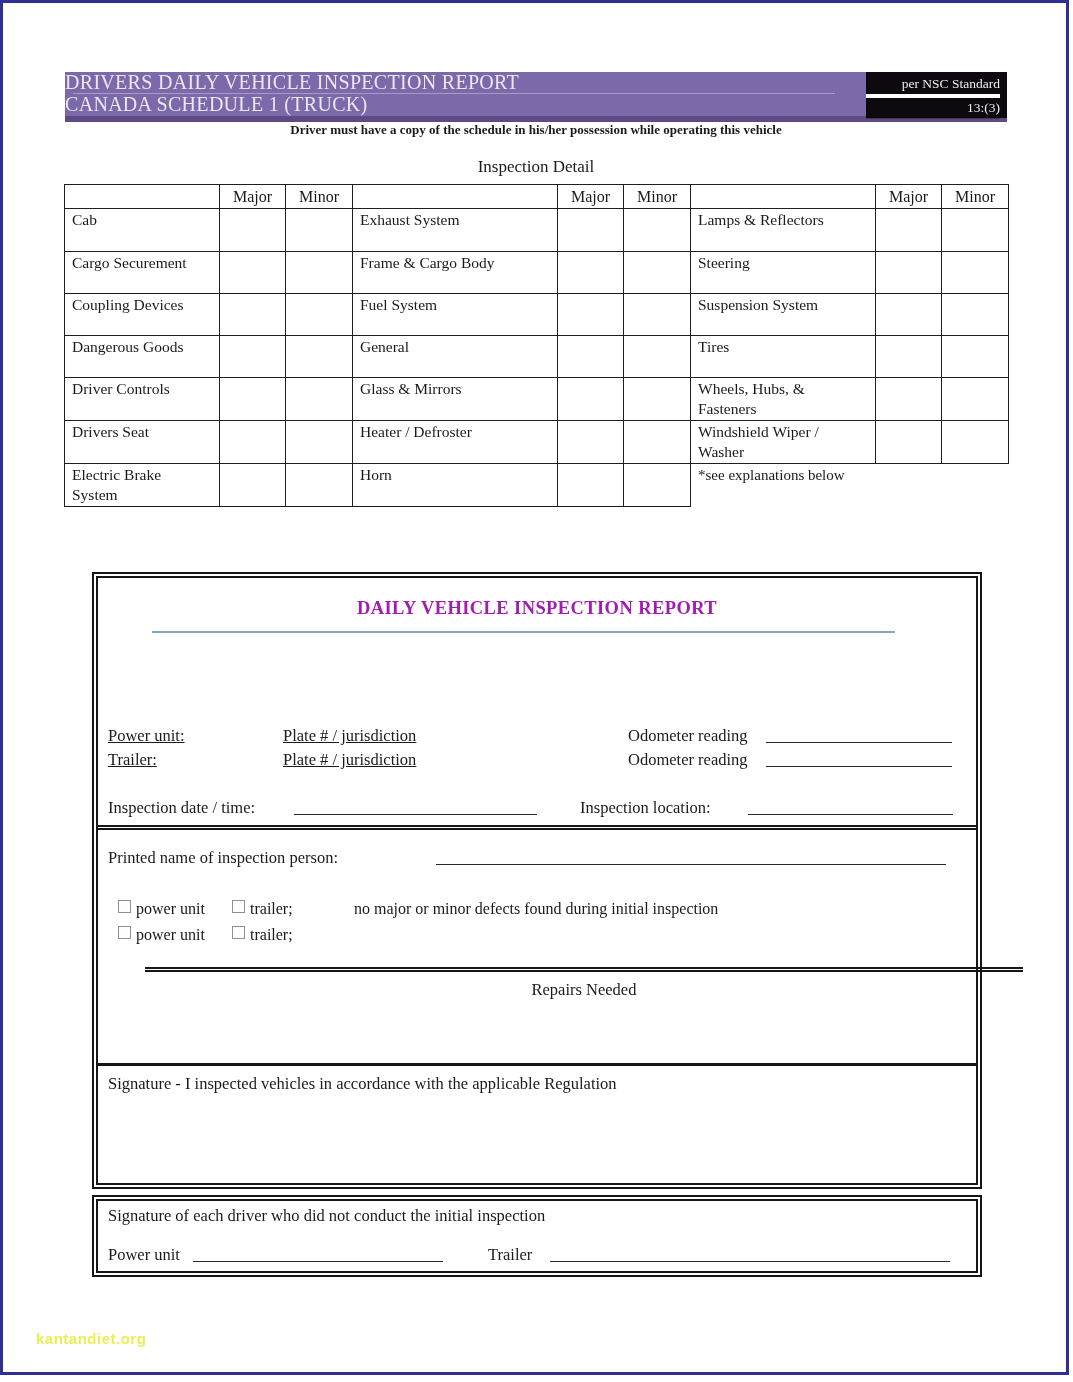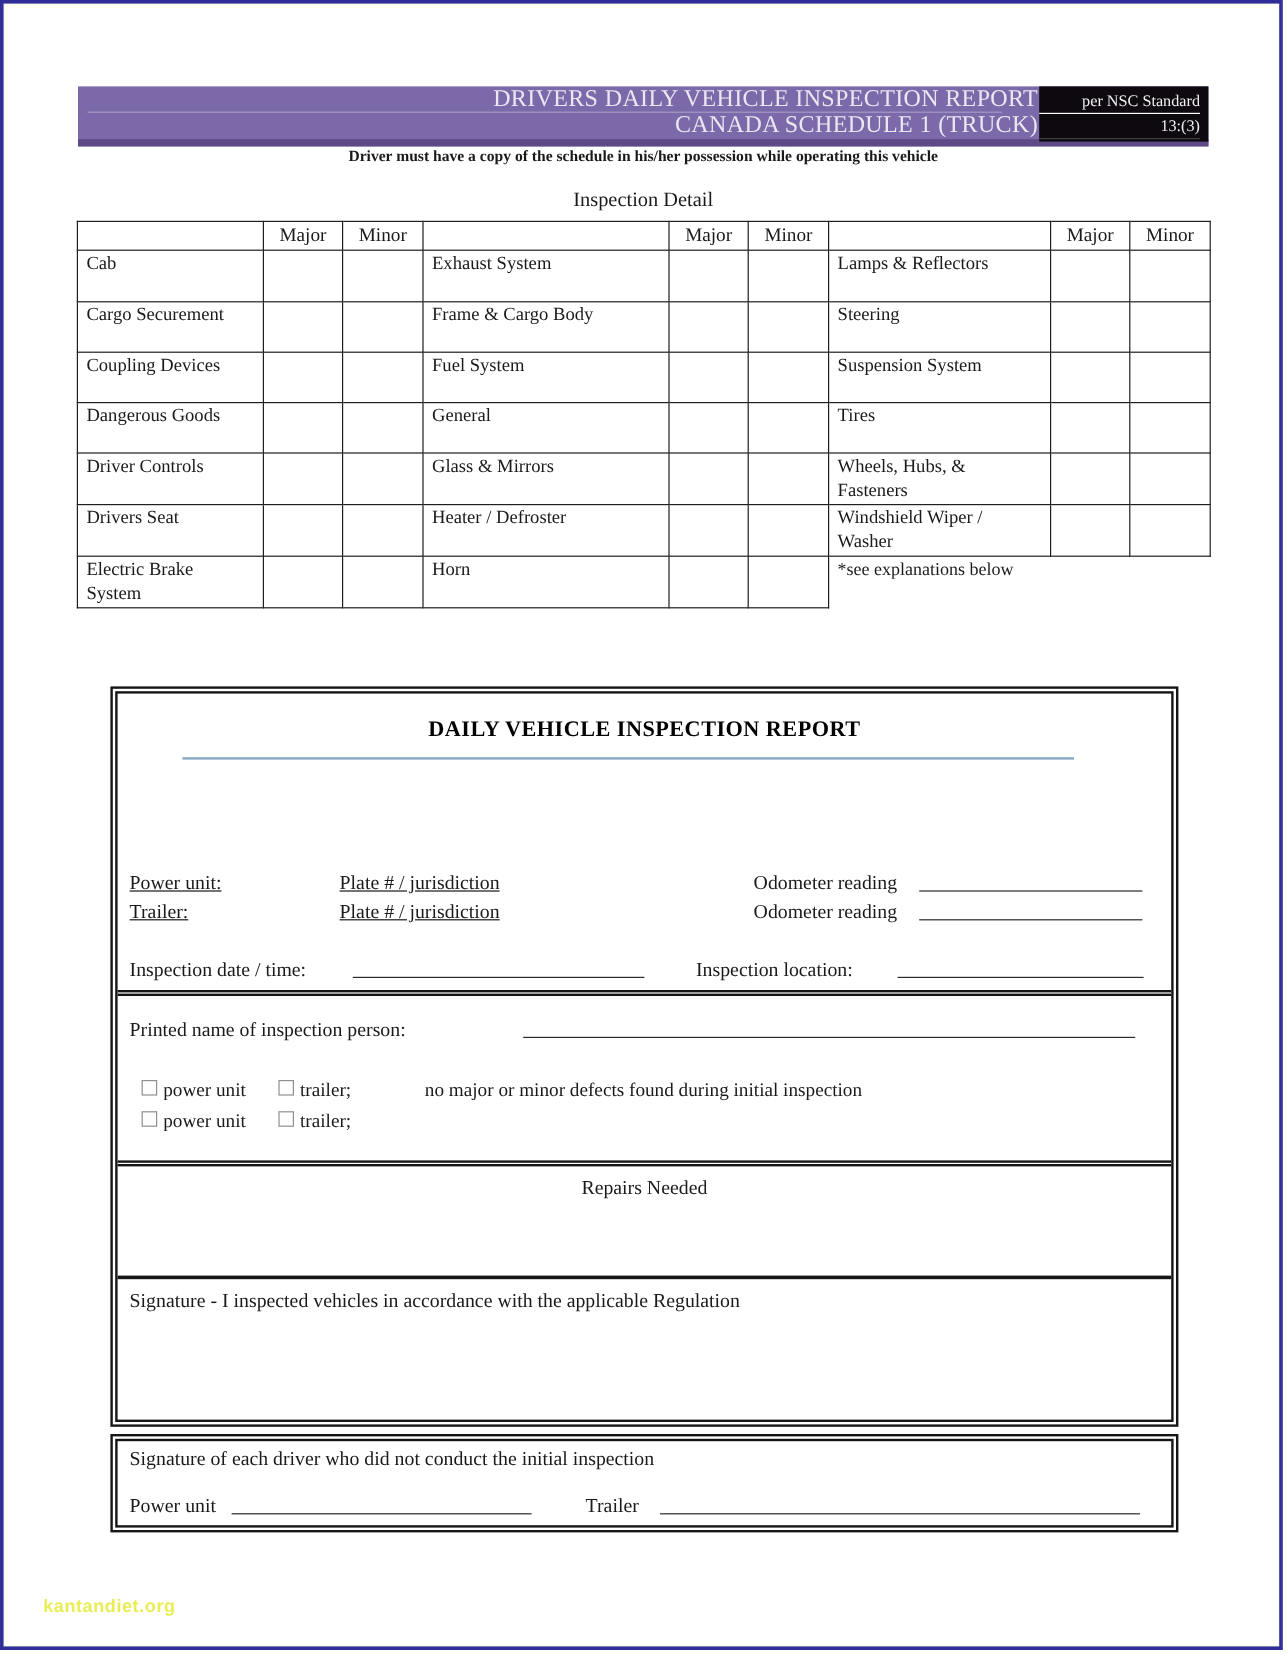--- a/index.html
+++ b/index.html
@@ -7,29 +7,29 @@
     width:1073px;height:1382px;position:relative;background:#ffffff;
     font-family:"Liberation Serif", serif;color:#1a1a1a;overflow:hidden;
   }
   .page-frame{
     position:absolute;left:0;top:0;width:1063px;height:1369px;
     border:3px solid #2f2f97;box-shadow:inset 0 0 0 1px #fbfbe8;
   }
 
   
   .banner{position:absolute;left:65px;top:72px;width:942px;height:50px;background:#7b69a9;}
-  .banner-main{position:absolute;left:0;top:0;width:800px;height:44px;text-align:right;color:#ece6f2;}
+  .banner-main{position:absolute;left:0;top:0;width:800px;height:44px;text-align:left;color:#ece6f2;}
   .banner-line{font-size:20px;line-height:21px;letter-spacing:.3px;}
   .banner-sep{height:1px;background:#a79ac6;margin:0 30px 0 8px;}
   .banner-strip{position:absolute;left:0;bottom:0;width:100%;height:6px;background:#5d4a87;}
   .nsc-box{
     position:absolute;right:0;top:0;width:141px;height:46px;background:#0d090e;
     color:#efeff1;text-align:right;font-size:13.5px;line-height:20px;padding:2px 7px 0 0;box-sizing:border-box;
   }
-  .nsc-line1{border-bottom:1px solid #ffffff;}
+  .nsc-line1{border-bottom:4px solid #ffffff;}
   .nsc-line2{border-bottom:1px solid #3c3c3c;}
   .subtitle{position:absolute;left:65px;top:122px;width:942px;text-align:center;font-size:13px;font-weight:bold;}
 
   
   .insp-title{position:absolute;left:64px;top:157px;width:944px;text-align:center;font-size:17px;}
   table.insp{
     position:absolute;left:64px;top:184px;width:944px;
     border-collapse:collapse;table-layout:fixed;font-size:15.5px;
   }
   table.insp td,table.insp th{
@@ -46,25 +46,25 @@
   table.insp tbody tr:nth-child(6){height:43px;}
   table.insp tbody tr:nth-child(7){height:42px;}
   table.insp tbody tr:nth-child(8){height:54px;}
   td.no-border{border:none !important;padding-top:16px;font-size:15px;padding-left:10px;}
 
   
   .box1{position:absolute;left:92px;top:572px;width:890px;height:617px;border:6px double #161616;box-sizing:border-box;}
   .box1 .sec{position:absolute;left:0;width:100%;box-sizing:border-box;}
   .sec1{top:0;height:247px;}
   .sec2{top:247px;height:142px;border-top:5px double #161616;}
-  .sec3{top:389px;height:96px;border-top:5px double #161616;}
+  .sec3{top:389px;height:96px;border-top:5px double #161616;margin-left:47px;}
   .sec4{top:485px;height:120px;border-top:3px solid #161616;}
 
   .form-title{position:absolute;top:20px;left:0;width:100%;text-align:center;
-    font-size:18.5px;font-weight:bold;color:#000000;letter-spacing:.4px;}
+    font-size:18.5px;font-weight:bold;color:#a21caf;letter-spacing:.4px;}
   .title-rule{position:absolute;top:53px;left:54px;width:743px;height:2px;background:#85a9c4;}
   .lbl{font-size:16.5px;}
   .u{text-decoration:underline;}
   .frow{position:absolute;left:0;width:100%;height:24px;}
   .frow > span{position:absolute;top:0;}
   .operator-row{top:79px;}
   .pu-row{top:148px;}
   .tr-row{top:172px;}
   .date-row{top:220px;}
   .fill{position:absolute;border-bottom:1.7px solid #2a2a2a;height:16px;top:2px;}

